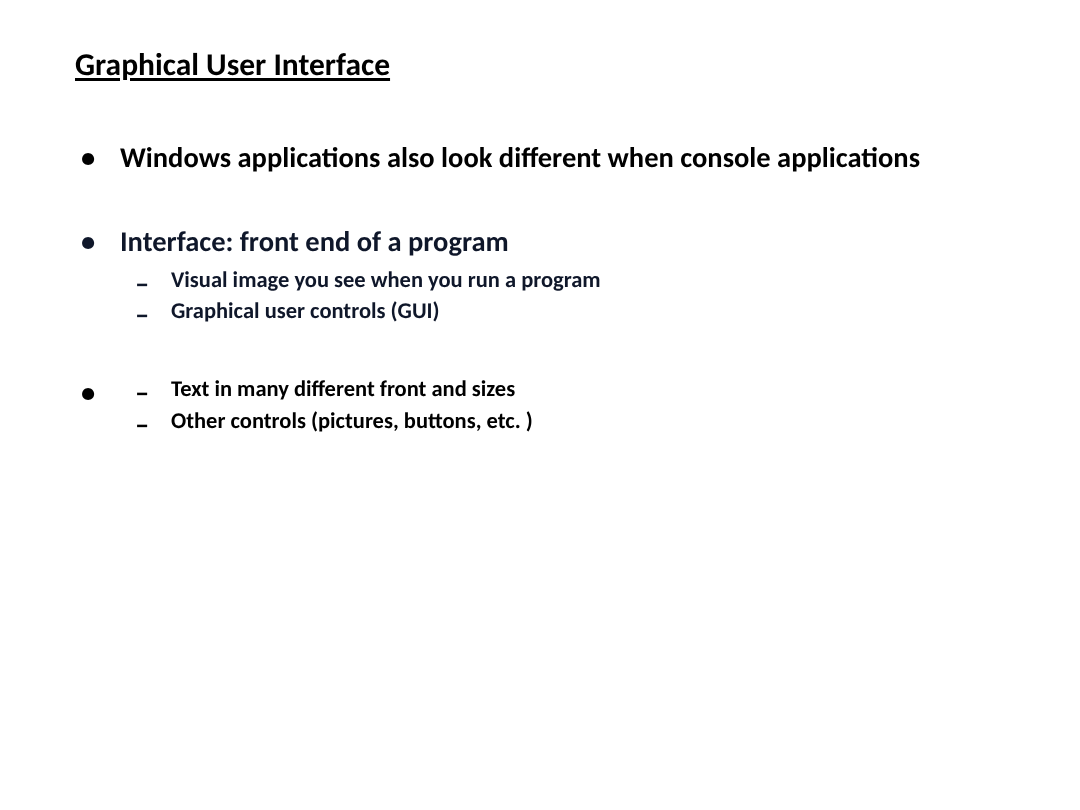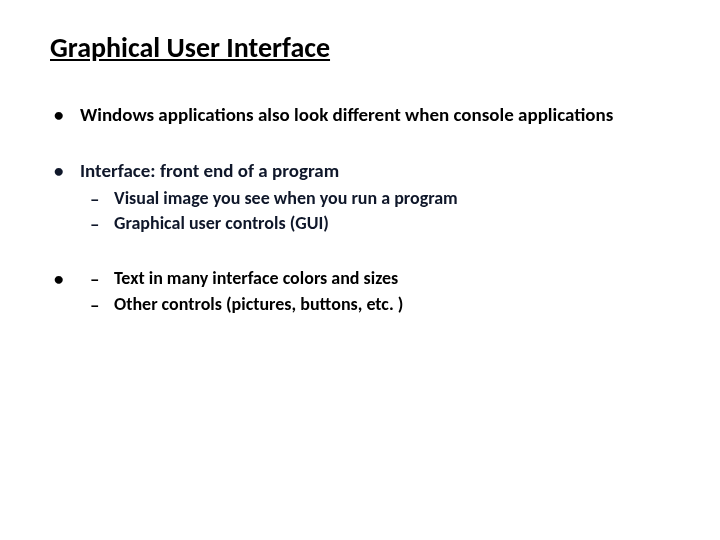--- a/index.html
+++ b/index.html
@@ -9,21 +9,21 @@
     }
     body {
       width: 720px;
       height: 540px;
       background: #ffffff;
       font-family: Calibri, Arial, sans-serif;
       padding: 30px 40px 40px 50px;
       color: #000;
     }
     .title {
-      font-size: 28px;
+      font-size: 21px;
       font-weight: bold;
       text-decoration: underline;
       margin-bottom: 38px;
       margin-left: 0px;
     }
     .bullet-list {
       list-style: none;
     }
     .bullet-item {
       position: relative;
@@ -40,21 +40,21 @@
       top: 0;
       font-size: 19px;
     }
     .sub-list {
       list-style: none;
       margin-top: 3px;
     }
     .sub-item {
       position: relative;
       padding-left: 34px;
-      font-size: 18px;
+      font-size: 15px;
       font-weight: bold;
       line-height: 1.3;
       margin-top: 2px;
     }
     .sub-item::before {
       content: "–";
       position: absolute;
       left: 10px;
       top: 0;
       font-size: 19px;
@@ -83,21 +83,21 @@
       </li>
       <li class="sub-item">
         <span>Graphical user controls (GUI)</span>
       </li>
     </ul>
   </li>
 
   <li class="bullet-item">
     <ul class="sub-list">
       <li class="sub-item">
-        <span>Text in many interface colors and sizes</span>
+        <span>Text in many different front and sizes</span>
       </li>
       <li class="sub-item">
         <span>Other controls (pictures, buttons, etc. )</span>
       </li>
     </ul>
   </li>
 
 </ul>
 
 </body></html>

